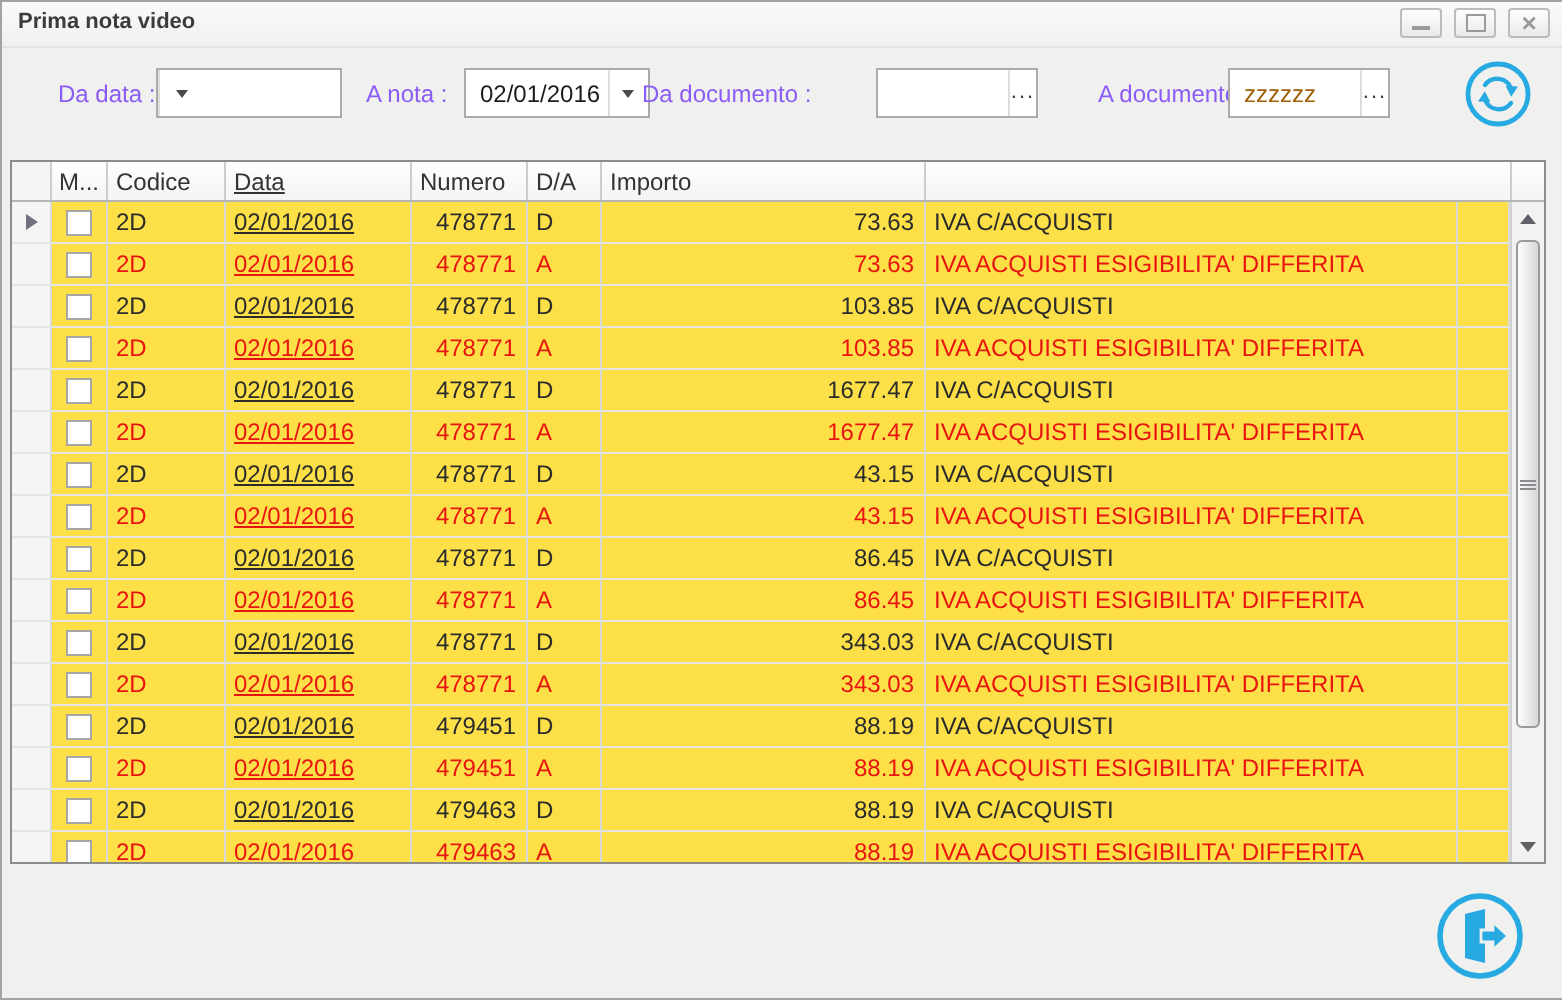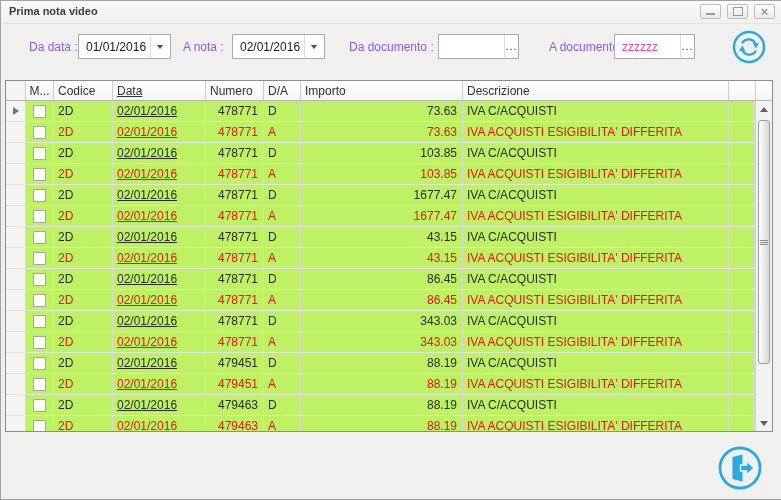--- a/index.html
+++ b/index.html
@@ -15,30 +15,30 @@
   .glyph-cls{color:#9a9a9a;font-size:13px;font-weight:bold;line-height:1;margin-top:-1px;}
 
   
   .filters{position:absolute;left:0;top:22px;width:100%;height:56px;}
   .flabel{position:absolute;top:17px;font-size:12px;color:#8b5cf6;}
   .combo{position:absolute;top:11px;height:25px;display:flex;background:#fff;border:1px solid #ababab;box-sizing:border-box;}
   .combo .val{width:69px;font-size:12px;color:#1c1c1c;display:flex;align-items:center;padding-left:7px;}
   .combo .drop{width:21px;border-left:1px solid #dcdcdc;display:flex;align-items:center;justify-content:center;cursor:default;}
   .tri-down{width:0;height:0;border-left:3.5px solid transparent;border-right:3.5px solid transparent;border-top:4px solid #4a4a4a;}
   .docbox{position:absolute;top:11px;height:25px;display:flex;background:#fff;border:1px solid #ababab;box-sizing:border-box;}
-  .docbox input{width:58px;border:0;outline:none;font-size:12px;font-family:"Liberation Sans",sans-serif;color:#ec4899;padding:0 0 0 7px;background:transparent;}
+  .docbox input{width:58px;border:0;outline:none;font-size:12px;font-family:"Liberation Sans",sans-serif;color:#a16207;padding:0 0 0 7px;background:transparent;}
   .docbox .dots{width:21px;border-left:1px solid #dcdcdc;display:flex;align-items:flex-end;justify-content:center;font-size:11px;color:#3a3a3a;padding-bottom:6px;cursor:default;letter-spacing:1px;}
   .refresh{position:absolute;left:731px;top:7px;width:34px;height:34px;cursor:pointer;}
 
   
   .grid{position:absolute;left:4px;top:79px;width:768px;height:352px;background:#fff;border:1px solid #8c8c8c;box-sizing:border-box;overflow:hidden;}
   .ghead{display:flex;height:20px;background:linear-gradient(#ffffff,#f4f4f2);border-bottom:1px solid #b5b5b5;box-sizing:border-box;}
   .ghead .cell{font-size:12px;color:#333;display:flex;align-items:center;padding:0 0 0 4px;border-right:1px solid #cdcdcd;box-sizing:border-box;overflow:hidden;white-space:nowrap;}
   .gbody{position:absolute;left:0;top:20px;right:17px;bottom:0;overflow:hidden;}
-  .trow{display:flex;height:21px;border-bottom:1px solid #e4e4e4;box-sizing:border-box;background:#bef264;}
+  .trow{display:flex;height:21px;border-bottom:1px solid #e4e4e4;box-sizing:border-box;background:#fde047;}
   .trow .cell{font-size:12px;color:var(--text,#2b2b2b);display:flex;align-items:center;padding:0 0 0 4px;border-right:1px solid #d9d9d9;box-sizing:border-box;overflow:hidden;white-space:nowrap;}
   .trow.red .cell{color:var(--red,#e81410);}
   .c-ind{flex:0 0 20px;background:#f5f5f4;padding:0 !important;justify-content:center;}
   .c-chk{flex:0 0 28px;padding:0 !important;justify-content:center;}
   .c-cod{flex:0 0 59px;}
   .c-dat{flex:0 0 93px;text-decoration:underline;}
   .c-num{flex:0 0 58px;justify-content:flex-end;padding:0 5px 0 0 !important;text-align:right;}
   .c-num.h{justify-content:flex-start;padding:0 0 0 4px !important;}
   .c-da{flex:0 0 37px;}
   .c-imp{flex:0 0 162px;justify-content:flex-end;padding:0 5px 0 0 !important;}
@@ -75,35 +75,34 @@
         <span class="glyph-max"></span>
       </div>
     <div class="winbtn cls">
         <span class="glyph-cls">×</span>
       </div>
   </div>
 
   <div class="filters">
     <div class="flabel" style="left:28px;">Da data :</div>
     <div class="combo" style="left:77px;width:93px;">
-      <div class="val">01/01/2016</div>
       <div class="drop">
           <span class="tri-down"></span>
         </div>
     </div>
 
     <div class="flabel" style="left:182px;">A nota :</div>
     <div class="combo" style="left:231px;width:93px;">
       <div class="val">02/01/2016</div>
       <div class="drop">
           <span class="tri-down"></span>
         </div>
     </div>
 
-    <div class="flabel" style="left:348px;">Da documento :</div>
+    <div class="flabel" style="left:320px;">Da documento :</div>
     <div class="docbox" style="left:437px;width:81px;">
       <input value="" style="">
       <div class="dots">...</div>
     </div>
 
     <div class="flabel" style="left:528px;margin-left:20px;">A documento :</div>
     <div class="docbox" style="left:613px;width:81px;">
       <input value="zzzzzz" style="">
       <div class="dots">...</div>
     </div>
@@ -121,21 +120,20 @@
 
   <div class="grid">
     <div class="ghead">
       <div class="cell c-ind"></div>
       <div class="cell c-chk">M...</div>
       <div class="cell c-cod">Codice</div>
       <div class="cell c-dat">Data</div>
       <div class="cell c-num h">Numero</div>
       <div class="cell c-da">D/A</div>
       <div class="cell c-imp h">Importo</div>
-      <div class="cell c-des">Descrizione</div>
       <div class="cell c-emp"></div>
       <div class="cell c-sb"></div>
     </div>
     <div class="gbody">
         <div class="trow">
           <div class="cell c-ind">
             <span class="cur-arrow"></span>
           </div>
           <div class="cell c-chk">
             <span class="checkbox"></span>

